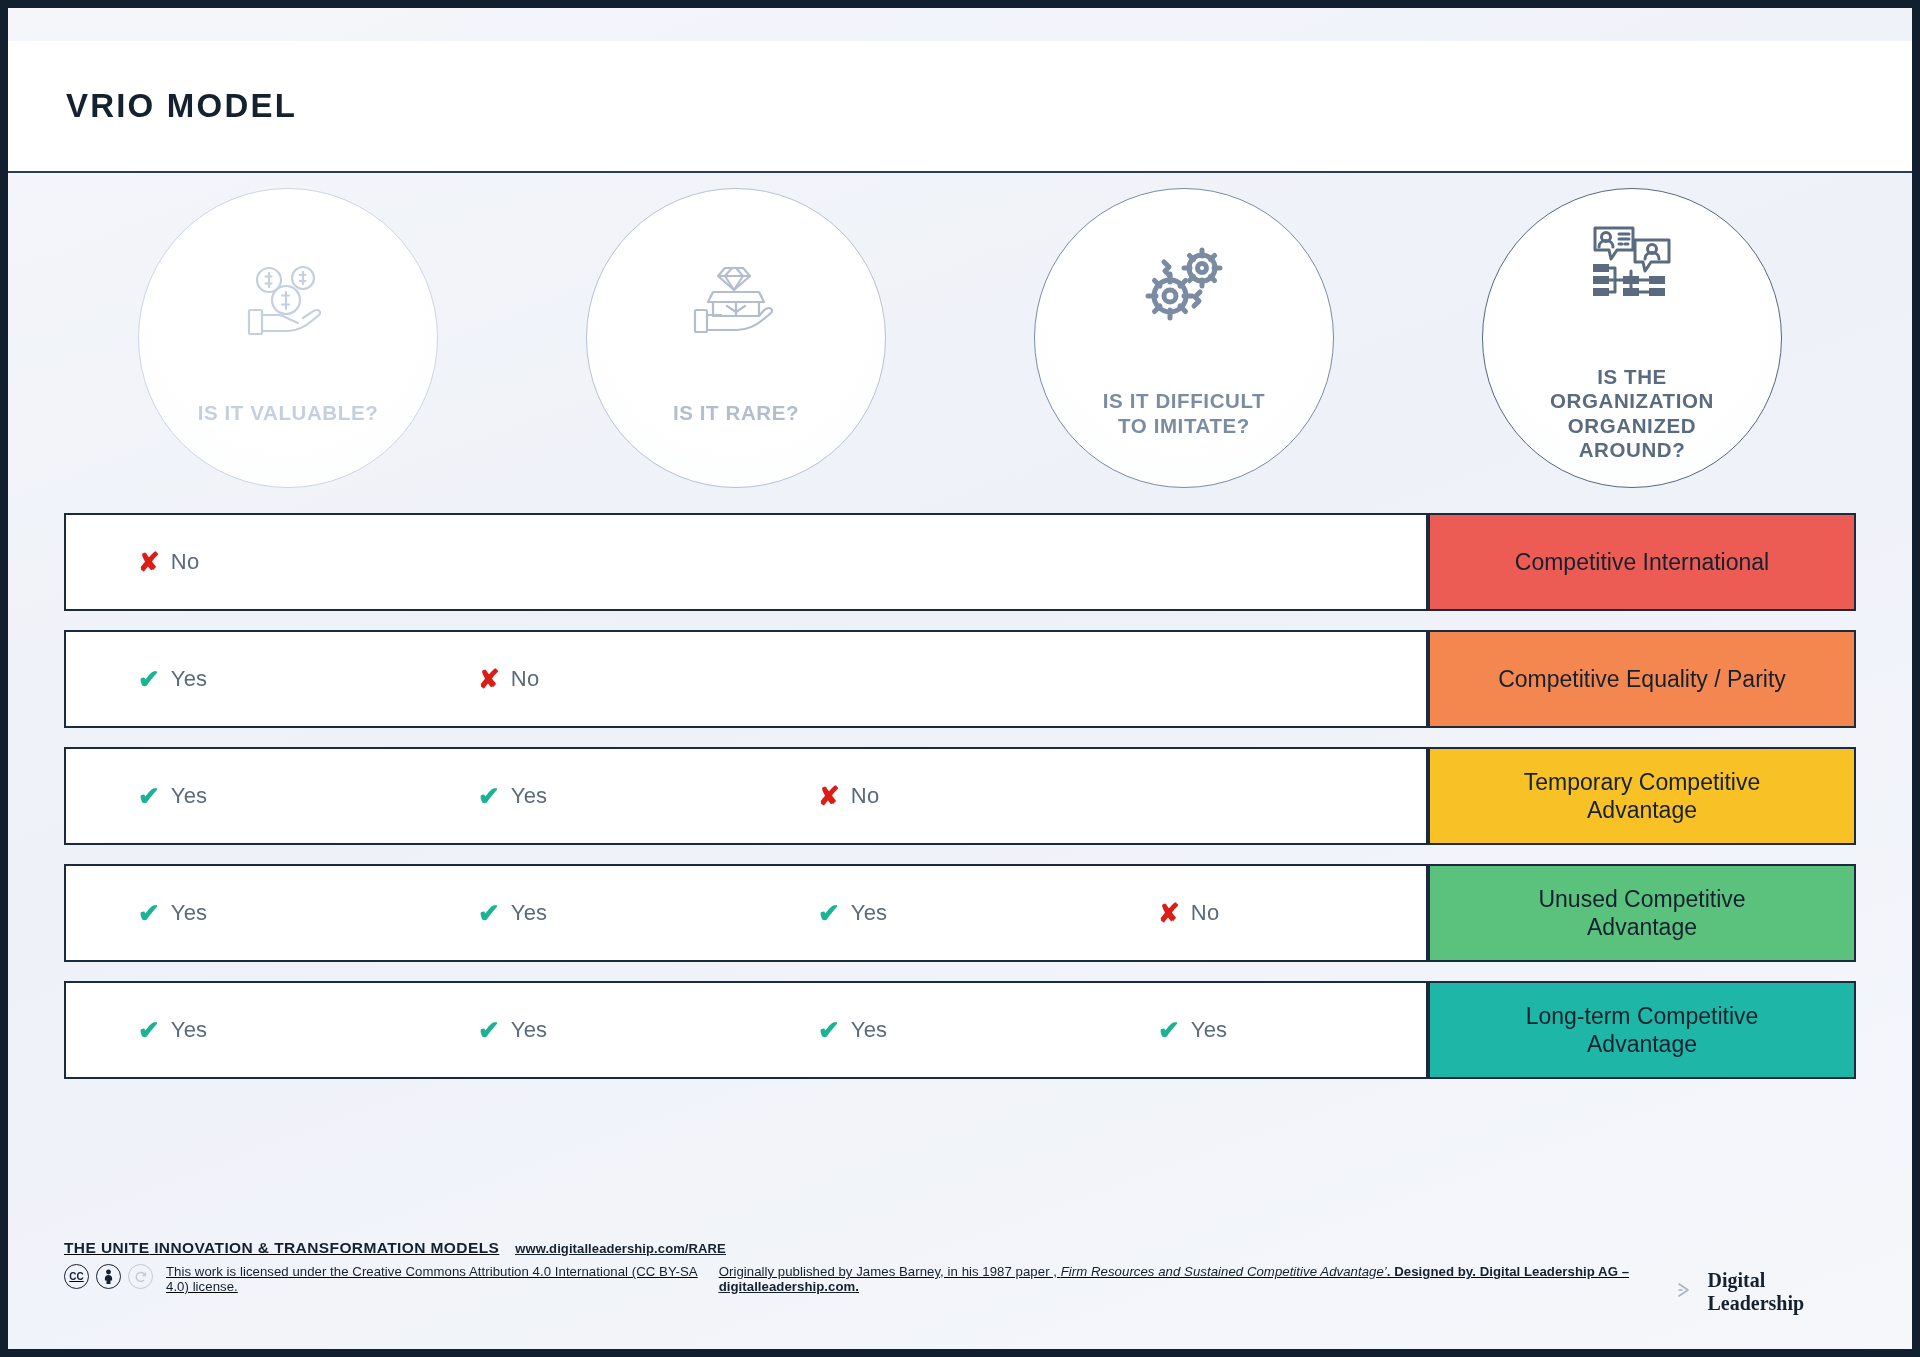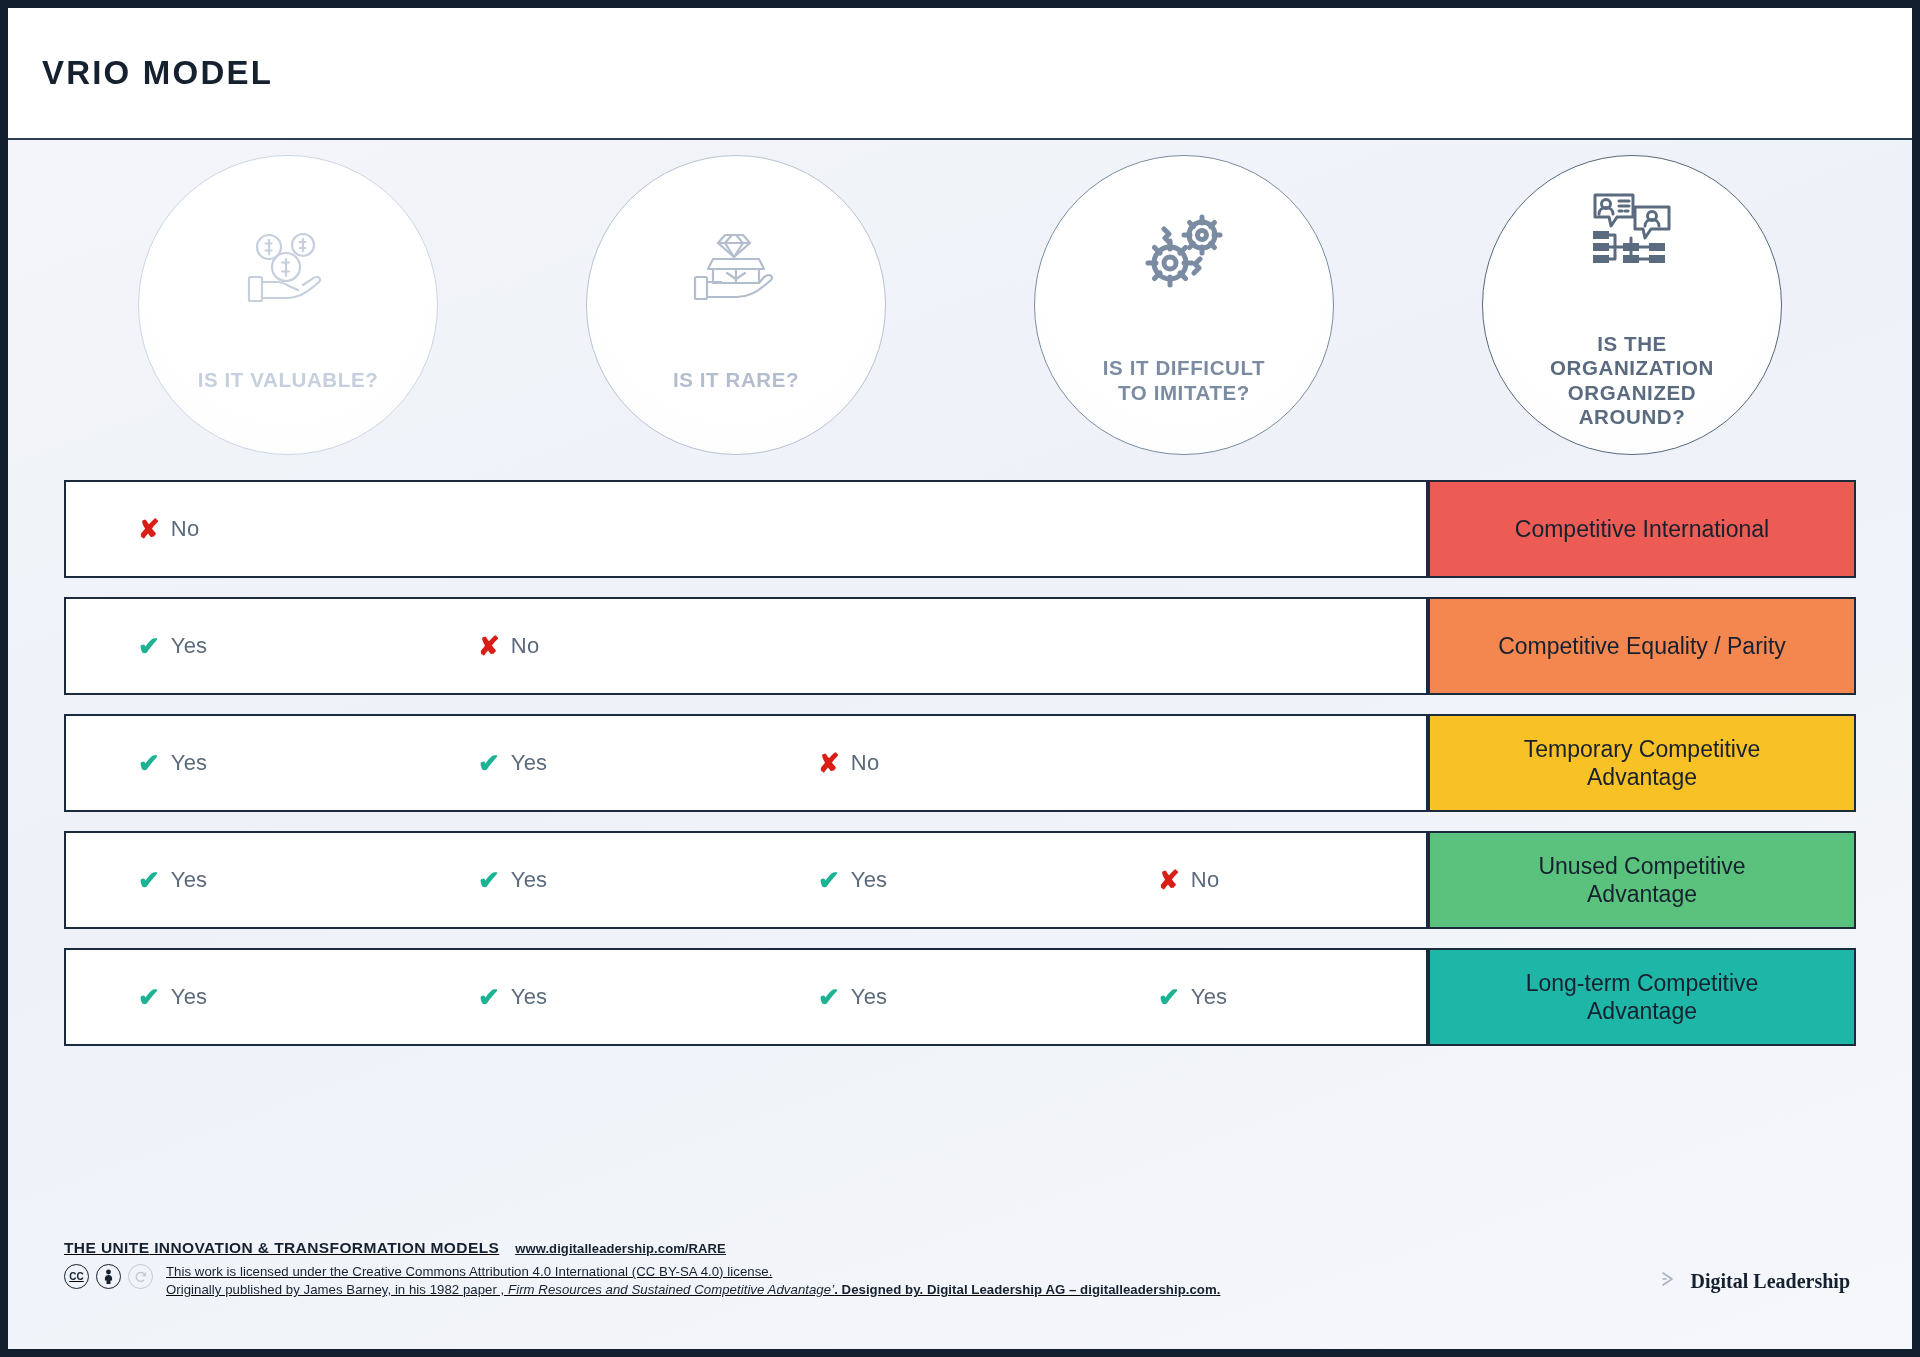--- a/index.html
+++ b/index.html
@@ -27,21 +27,22 @@
     overflow: hidden;
   }
 
   
   .header {
     height: 132px;
     background: #ffffff;
     border-bottom: 2px solid #2c3e52;
     display: flex;
     align-items: center;
-    padding-left: 34px;
+    padding-left: 58px;
+    margin-top: 33px;
   }
   .header-title {
     font-size: 33px;
     font-weight: 700;
     letter-spacing: 2.2px;
     color: #15212f;
   }
 
   
   .circles {
@@ -186,21 +187,21 @@
   .footer-line2 { display: flex; align-items: flex-start; gap: 13px; }
   .cc-icons { display: flex; gap: 7px; }
   .cc-badge {
     width: 25px; height: 25px;
     border: 1.6px solid #15212f;
     border-radius: 50%;
     display: flex; align-items: center; justify-content: center;
     font-size: 10px; font-weight: 700; color: #15212f;
   }
   .cc-badge.faded { border-color: #c3c9d2; color: #c3c9d2; }
-  .legal { display: flex; flex-direction: column; gap: 3px; }
+  .legal { display: flex; flex-direction: row; gap: 3px; }
   .legal-line { font-size: 13.2px; color: #15212f; letter-spacing: 0.05px; }
   .legal-line i { font-style: italic; }
   .legal-line u { text-decoration: underline; }
   .legal-line b { font-weight: 700; }
 
   .brand { display: flex; align-items: center; gap: 11px; padding-top: 30px; padding-right: 22px;}
   .brand-name {
     font-family: "Liberation Serif", serif;
     font-size: 20px;
     font-weight: 700;
@@ -442,21 +443,21 @@
             </div>
             <div class="cc-badge faded">
               <svg width="14" height="14" viewBox="0 0 14 14" fill="none" stroke="#c3c9d2" stroke-width="1.4">
                   <path d="M11 5.5A4.5 4.5 0 1 0 10 10"></path>
                   <path d="M11.4 2.6v3h-3"></path>
                 </svg>
             </div>
           </div>
           <div class="legal">
             <div class="legal-line">This work is licensed under the Creative Commons Attribution 4.0 International (CC BY-SA 4.0) license.</div>
-            <div class="legal-line"><span>Originally published by James Barney, in his 1982 paper , </span><i>Firm Resources and Sustained Competitive Advantage’</i><b>. Designed by. Digital Leadership AG – </b><b><u>digitalleadership.com</u></b><b>.</b></div>
+            <div class="legal-line"><span>Originally published by James Barney, in his 1987 paper , </span><i>Firm Resources and Sustained Competitive Advantage’</i><b>. Designed by. Digital Leadership AG – </b><b><u>digitalleadership.com</u></b><b>.</b></div>
           </div>
         </div>
       </div>
 
       <div class="brand">
         <span>
           <svg width="22" height="20" viewBox="0 0 22 20" fill="none" stroke="#aab3c0" stroke-width="1.6" stroke-linecap="round" stroke-linejoin="round">
               <path d="M5 4l9 6-9 6"></path>
               <path d="M5 10h3"></path>
             </svg>

